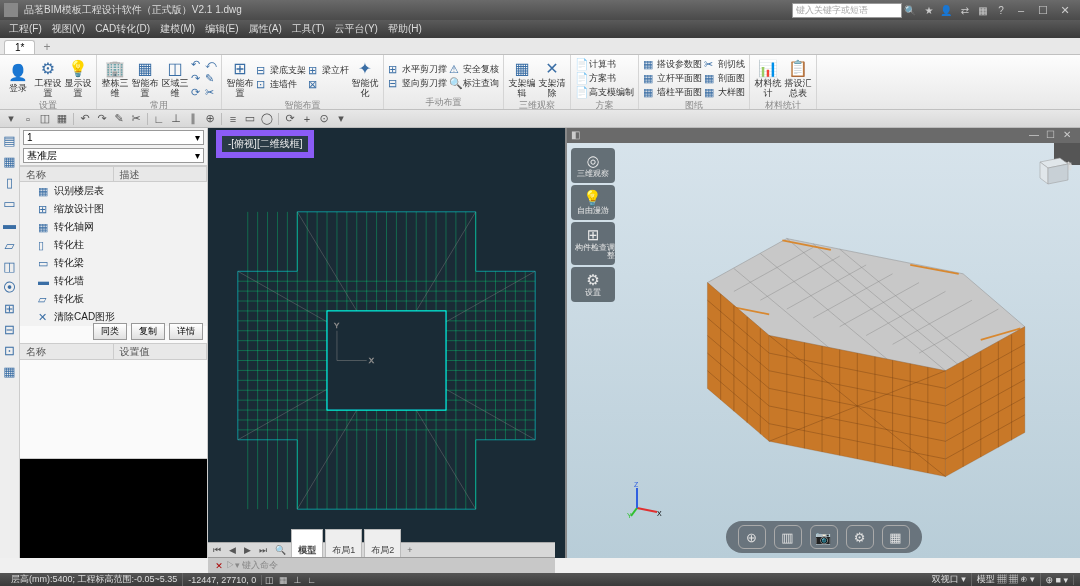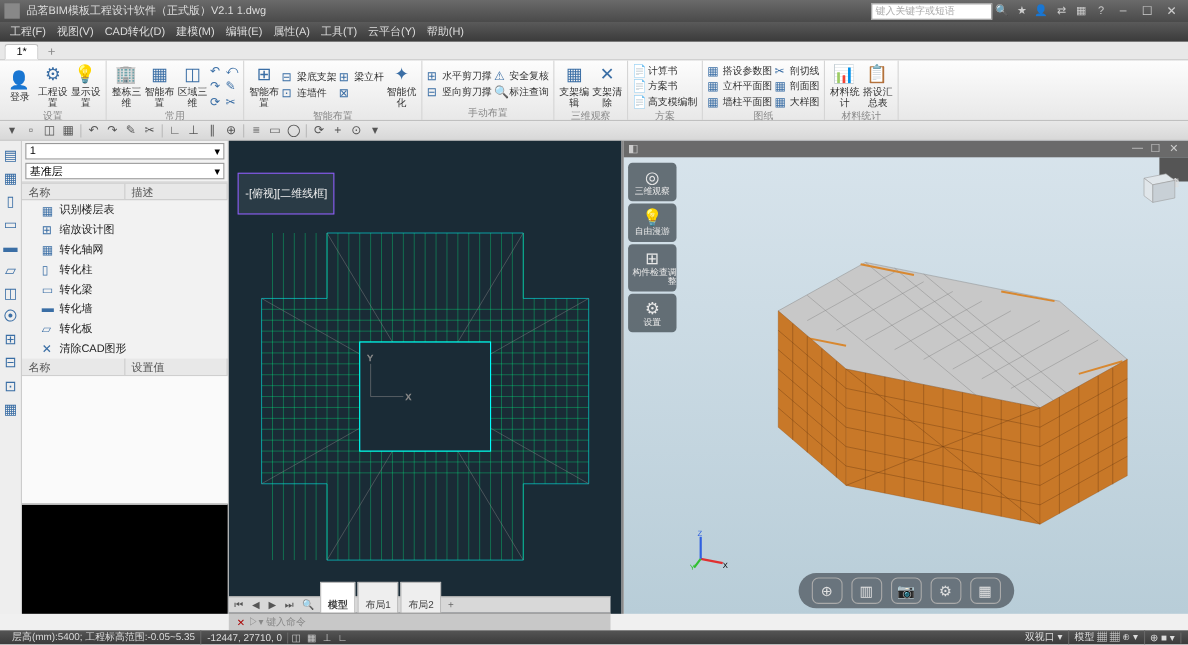--- a/index.html
+++ b/index.html
@@ -58,21 +58,21 @@
 .sp-btns { position: absolute; bottom: 3px; left: 0; right: 0; display: flex; justify-content: flex-end; gap: 4px; padding: 0 4px; }
 .sp-btns button { font-size: 9px; padding: 1px 7px; border: 1px solid #999; background: linear-gradient(#fff,#e0e0e0); }
 .sp-cols2 { height: 16px; border-bottom: 1px solid #ccc; display: flex; font-size: 10px; background: #e8e8e8; }
 .sp-cols2 span { flex: 1; padding: 1px 6px; border-right: 1px solid #ccc; color: #555; }
 .sp-thumb { flex: 0 0 100px; background: #000; margin-top: auto; border-top: 1px solid #ccc; }
 
 
 .canvas2d { flex: 1; background: #1a2b36; position: relative; }
 .plan { position: absolute; left: 10px; top: 45px; right: 10px; bottom: 10px; }
 .plan svg { width: 100%; height: 100%; }
-.c2d-label { position: absolute; top: 2px; left: 8px; background: #2a3b46; color: #eee; font-size: 10px; padding: 11px 6px; border: 1px solid #8b5cf6; margin-top: 27px; }
+.c2d-label { position: absolute; top: 2px; left: 8px; background: #2a3b46; color: #eee; font-size: 10px; padding: 1px 6px; border: 6px solid #8b5cf6; }
 
 
 .view3d { width: 515px; background: linear-gradient(#d8e4ec, #b8cdd8); position: relative; border-left: 2px solid #888; }
 .v3d-top { height: 15px; background: #6a6a6a; display: flex; align-items: center; justify-content: space-between; padding: 0 4px; }
 .v3d-top .vic { width: 13px; height: 13px; color: #ccc; font-size: 10px; }
 .v3d-top .r { display: flex; gap: 4px; }
 .v3d-prop { position: absolute; right: 0; top: 15px; width: 26px; height: 22px; background: #555; color: #ddd; font-size: 9px; writing-mode: vertical-rl; display: flex; align-items: center; justify-content: center; }
 
 .v3d-toolstrip { position: absolute; left: 4px; top: 20px; width: 44px; display: flex; flex-direction: column; gap: 2px; }
 .v3d-tool { background: rgba(80,90,98,0.85); border-radius: 4px; padding: 4px 0; display: flex; flex-direction: column; align-items: center; color: #e8e8e8; }
@@ -424,20 +424,27 @@
           <span>转化墙</span>
         </div>
       <div class="ti">
           <span class="tic">▱</span>
           <span>转化板</span>
         </div>
       <div class="ti">
           <span class="tic">✕</span>
           <span>清除CAD图形</span>
         </div>
+    </div>
+    <div class="sp-mid" style="flex:0 0 18px; height:18px;">
+      <div class="sp-btns">
+        <button>同类</button>
+        <button>复制</button>
+        <button>详情</button>
+      </div>
     </div>
     <div class="sp-cols2">
       <span>名称</span>
       <span>设置值</span>
     </div>
     <div style="flex:1;background:#fafafa"></div>
     <div class="sp-thumb"></div>
   </div>
 
   <div class="canvas2d">

